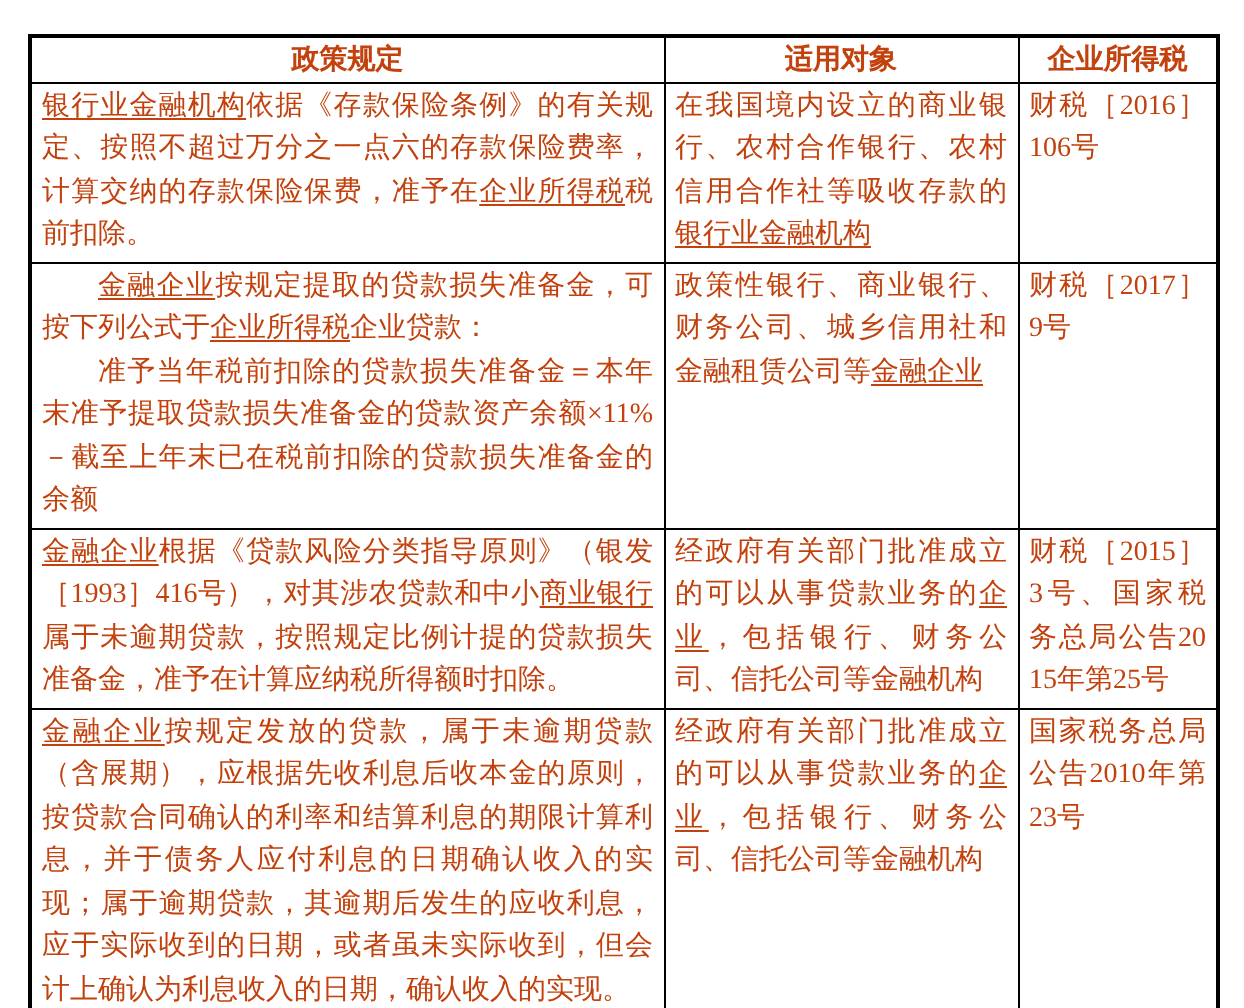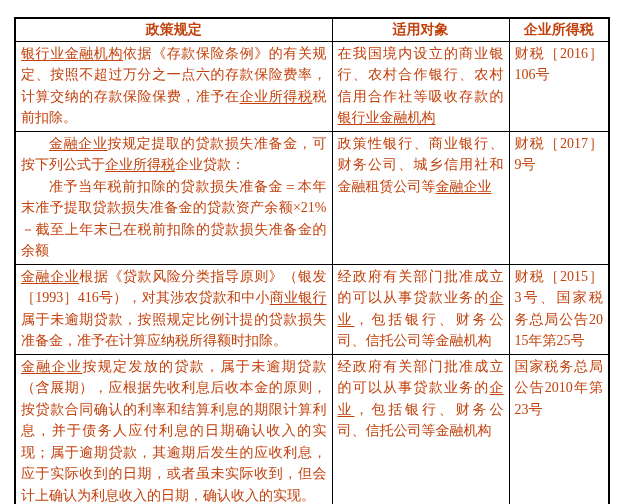--- a/index.html
+++ b/index.html
@@ -80,21 +80,21 @@
           <td>
             <div class="para"><span>在我国境内设立的商业银行、农村合作银行、农村信用合作社等吸收存款的</span><span class="term">银行业金融机构</span></div>
           </td>
           <td>
             <div class="para"><span>财税［2016］106号</span></div>
           </td>
         </tr>
         <tr>
           <td>
             <div class="para indent"><span class="term">金融企业</span><span>按规定提取的贷款损失准备金，可按下列公式于</span><span class="term">企业所得税</span><span>企业贷款：</span></div>
-            <div class="para indent"><span>准予当年税前扣除的贷款损失准备金＝本年末准予提取贷款损失准备金的贷款资产余额×21%－截至上年末已在税前扣除的贷款损失准备金的余额</span></div>
+            <div class="para indent"><span>准予当年税前扣除的贷款损失准备金＝本年末准予提取贷款损失准备金的贷款资产余额×11%－截至上年末已在税前扣除的贷款损失准备金的余额</span></div>
           </td>
           <td>
             <div class="para"><span>政策性银行、商业银行、财务公司、城乡信用社和金融租赁公司等</span><span class="term">金融企业</span></div>
           </td>
           <td>
             <div class="para"><span>财税［2017］9号</span></div>
           </td>
         </tr>
         <tr>
           <td>

